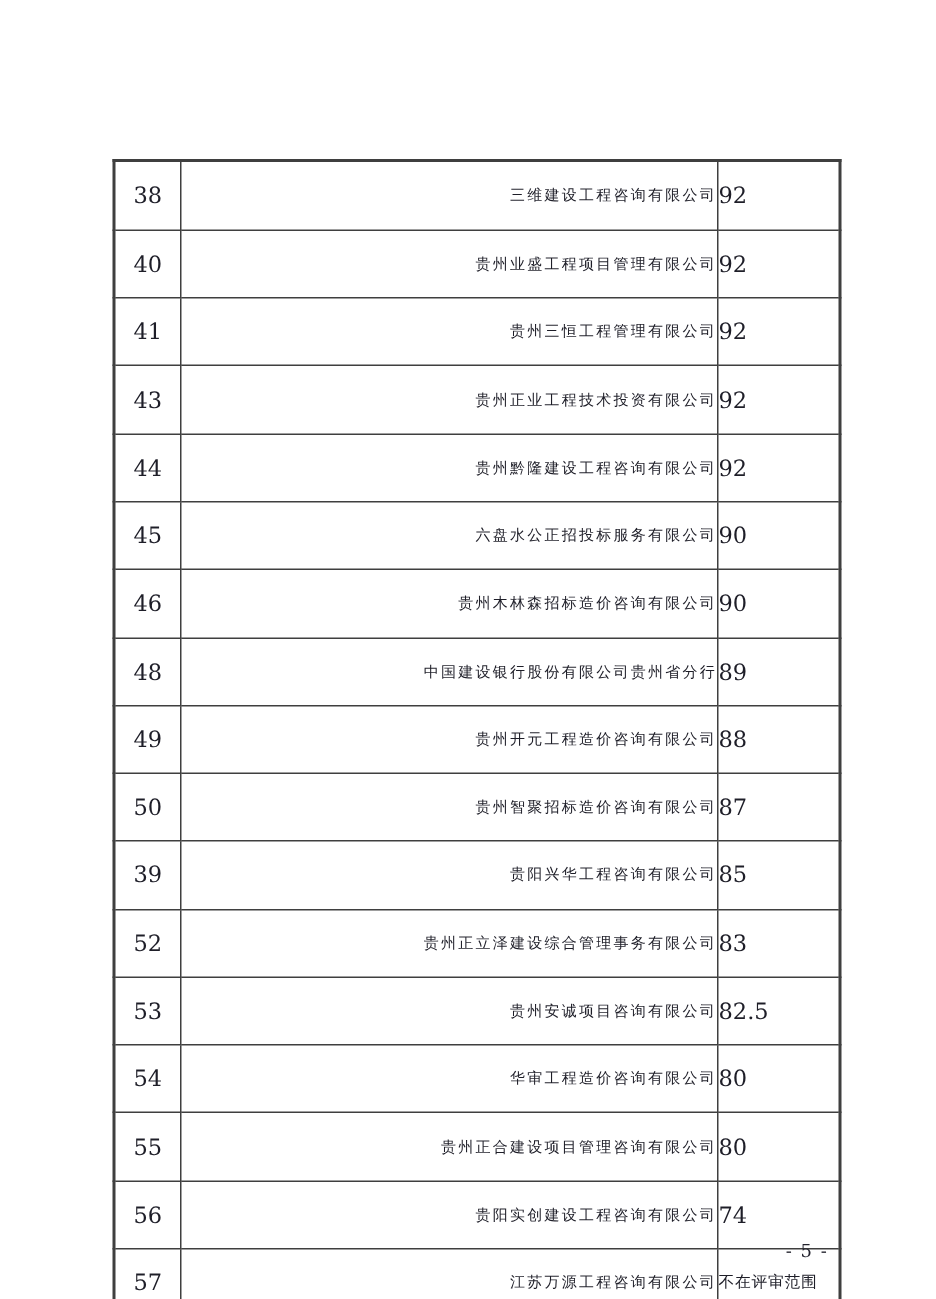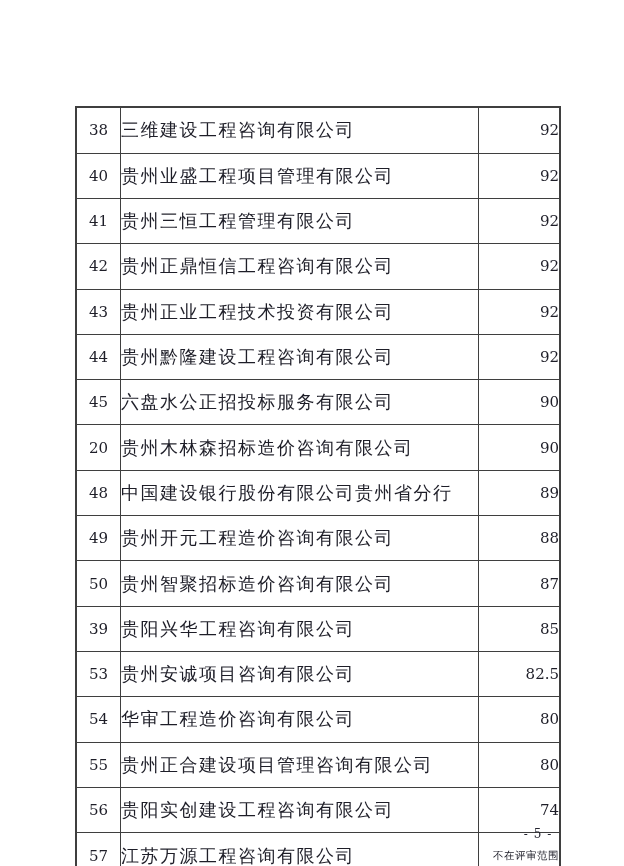--- a/index.html
+++ b/index.html
@@ -35,28 +35,28 @@
   table.score-table {
     border: 2px solid #3f3f3f;
   }
   td.cell-no {
     width: 43px;
     text-align: center;
     font-size: 15px;
   }
   td.cell-company {
     width: 357px;
-    text-align: left;
+    text-align: right;
     padding-left: 5px;
-    font-size: 18px;
+    font-size: 10px;
     letter-spacing: 1.5px;
   }
   td.cell-score {
     width: 80px;
-    text-align: right;
+    text-align: left;
     font-size: 15px;
     margin-left: 18px;
   }
   td.cell-score.small-note {
     font-size: 10.5px;
     letter-spacing: 0.5px;
   }
   .page-number {
     position: absolute;
     left: 510px;
@@ -85,41 +85,36 @@
           <td class="cell-no">40</td>
           <td class="cell-company">贵州业盛工程项目管理有限公司</td>
           <td class="cell-score">92</td>
         </tr>
         <tr>
           <td class="cell-no">41</td>
           <td class="cell-company">贵州三恒工程管理有限公司</td>
           <td class="cell-score">92</td>
         </tr>
         <tr>
-          <td class="cell-no">42</td>
-          <td class="cell-company">贵州正鼎恒信工程咨询有限公司</td>
-          <td class="cell-score">92</td>
-        </tr>
-        <tr>
           <td class="cell-no">43</td>
           <td class="cell-company">贵州正业工程技术投资有限公司</td>
           <td class="cell-score">92</td>
         </tr>
         <tr>
           <td class="cell-no">44</td>
           <td class="cell-company">贵州黔隆建设工程咨询有限公司</td>
           <td class="cell-score">92</td>
         </tr>
         <tr>
           <td class="cell-no">45</td>
           <td class="cell-company">六盘水公正招投标服务有限公司</td>
           <td class="cell-score">90</td>
         </tr>
         <tr>
-          <td class="cell-no">20</td>
+          <td class="cell-no">46</td>
           <td class="cell-company">贵州木林森招标造价咨询有限公司</td>
           <td class="cell-score">90</td>
         </tr>
         <tr>
           <td class="cell-no">48</td>
           <td class="cell-company">中国建设银行股份有限公司贵州省分行</td>
           <td class="cell-score">89</td>
         </tr>
         <tr>
           <td class="cell-no">49</td>
@@ -128,20 +123,25 @@
         </tr>
         <tr>
           <td class="cell-no">50</td>
           <td class="cell-company">贵州智聚招标造价咨询有限公司</td>
           <td class="cell-score">87</td>
         </tr>
         <tr>
           <td class="cell-no">39</td>
           <td class="cell-company">贵阳兴华工程咨询有限公司</td>
           <td class="cell-score">85</td>
+        </tr>
+        <tr>
+          <td class="cell-no">52</td>
+          <td class="cell-company">贵州正立泽建设综合管理事务有限公司</td>
+          <td class="cell-score">83</td>
         </tr>
         <tr>
           <td class="cell-no">53</td>
           <td class="cell-company">贵州安诚项目咨询有限公司</td>
           <td class="cell-score">82.5</td>
         </tr>
         <tr>
           <td class="cell-no">54</td>
           <td class="cell-company">华审工程造价咨询有限公司</td>
           <td class="cell-score">80</td>

